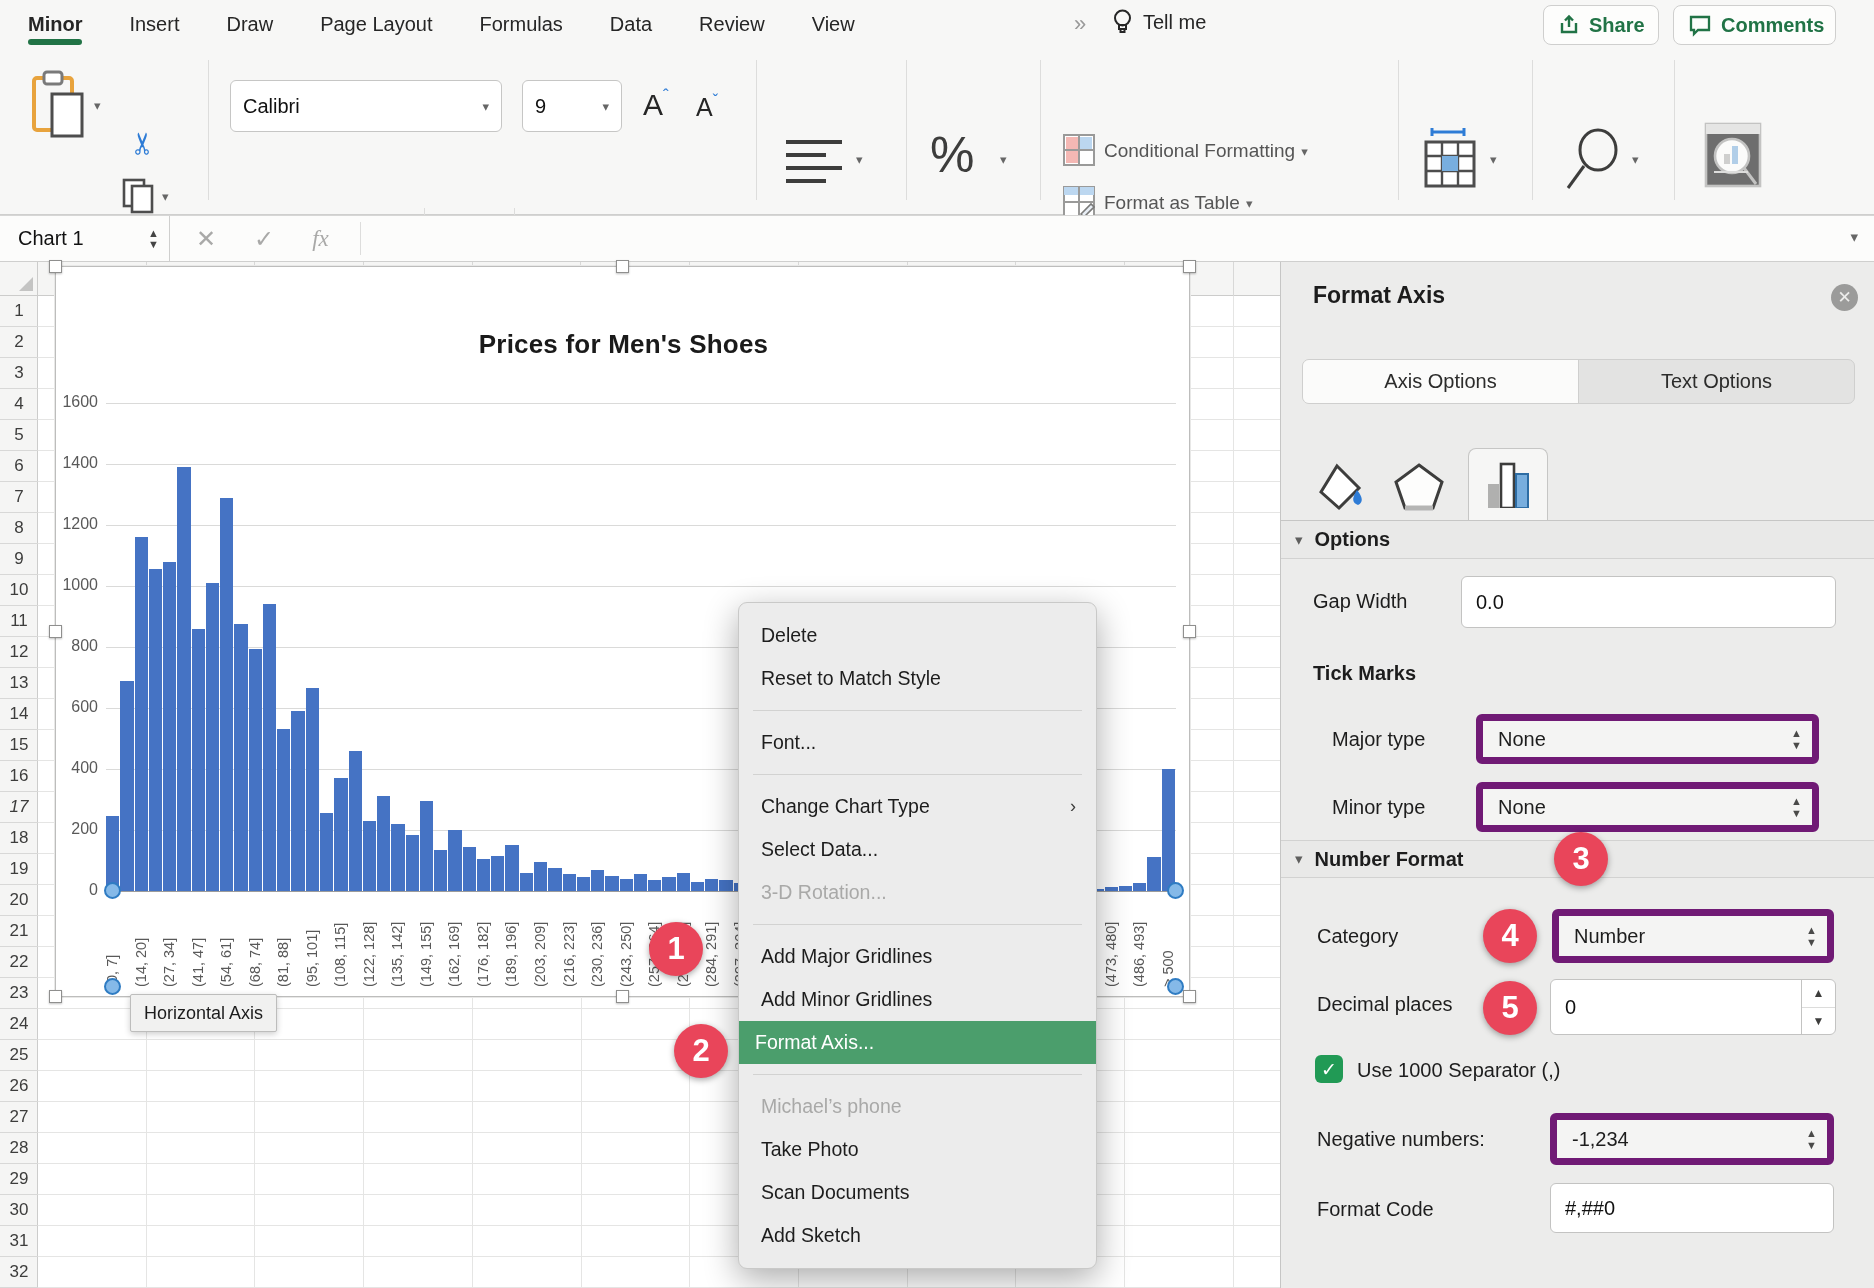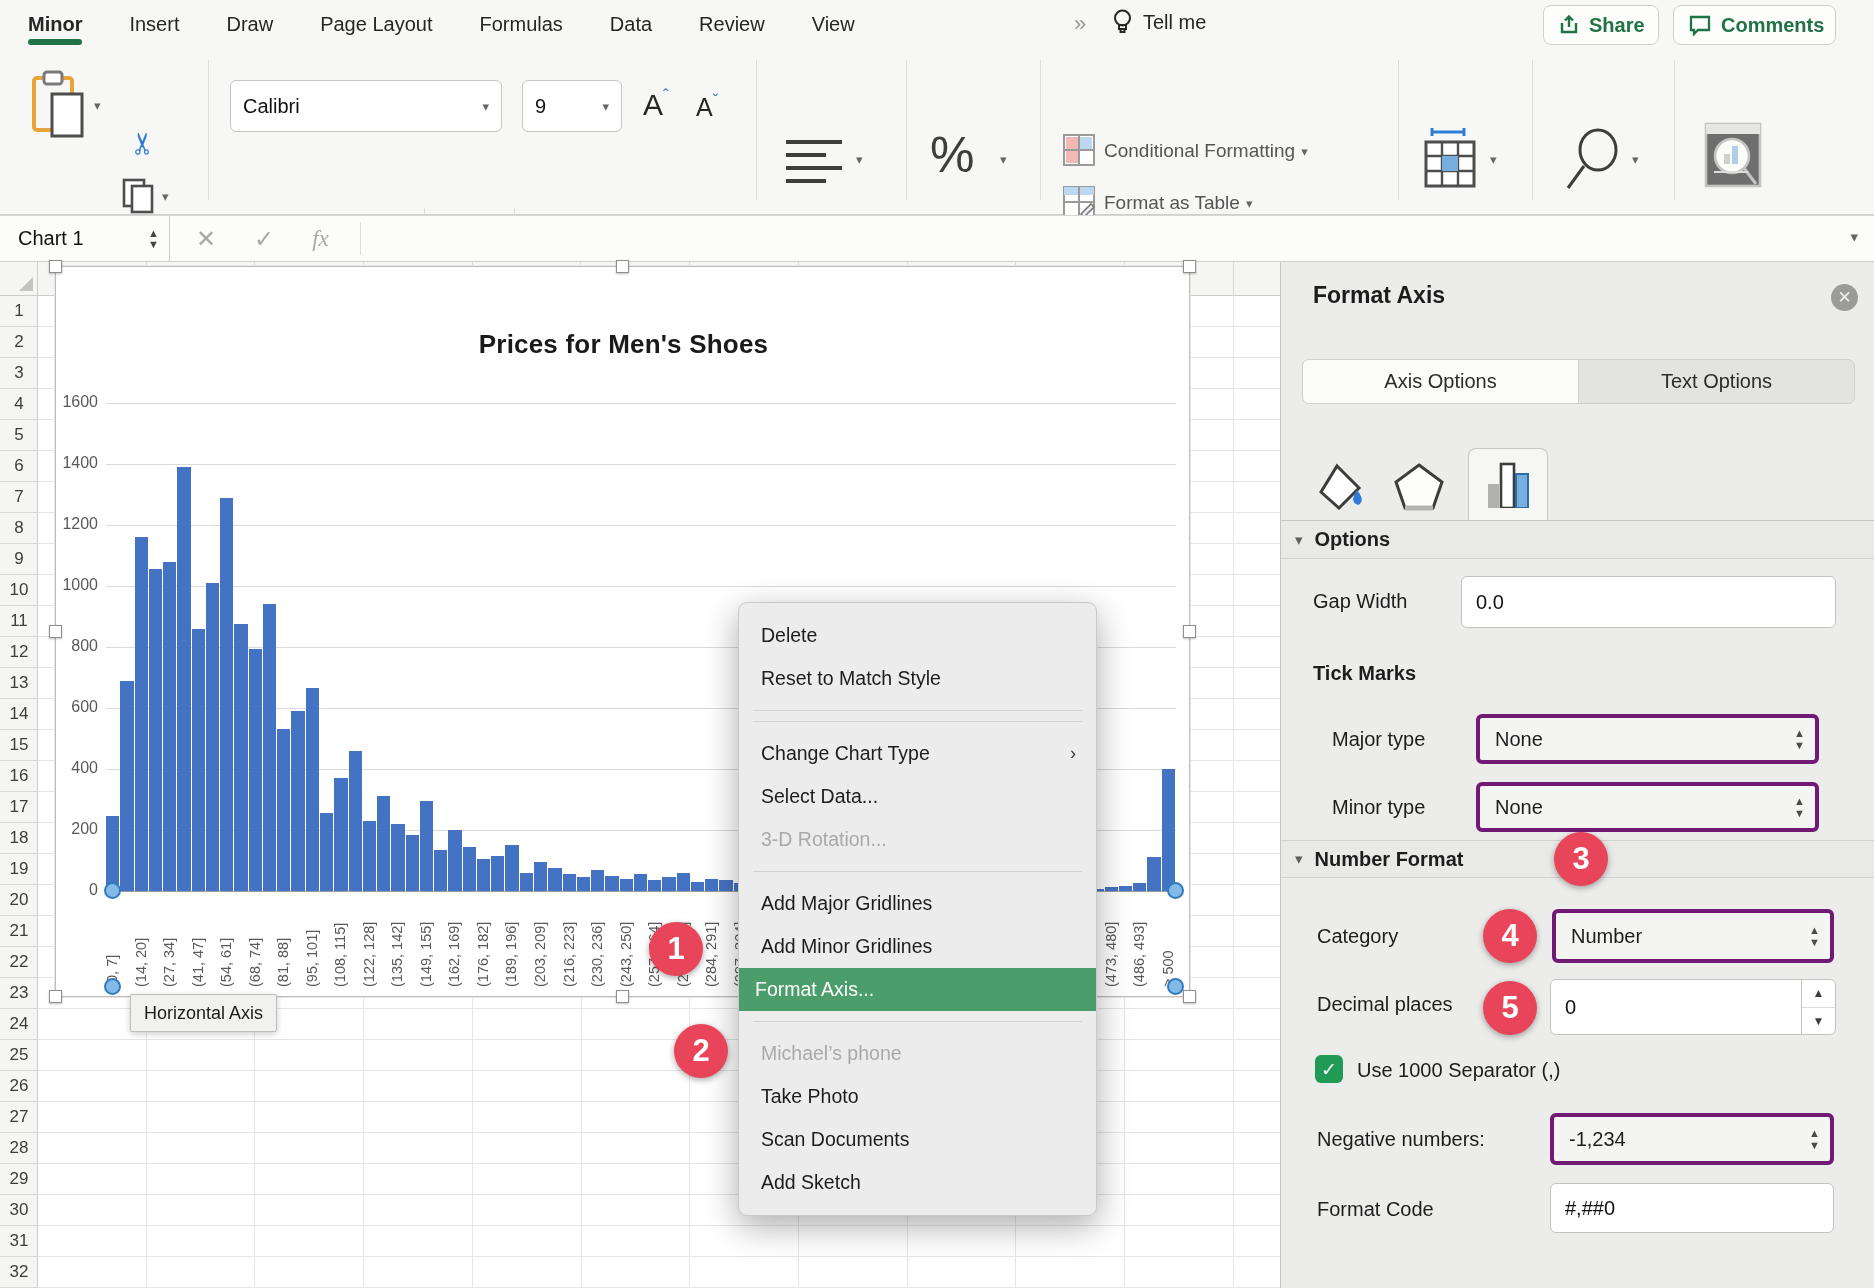--- a/index.html
+++ b/index.html
@@ -86,21 +86,21 @@
   .ptab.active { background:#fbfbfa; border-right:1px solid #cfcfce; }
   #icon-tabs { position:absolute; left:0; top:186px; width:594px; height:73px; }
   #icontab-divider { position:absolute; left:0; top:258px; width:594px; height:1px; background:#c6c6c5; }
   .icontab-active { position:absolute; left:187px; top:0; width:80px; height:73px; background:#f6f6f5; border:1px solid #c6c6c5; border-bottom:none; border-radius:8px 8px 0 0; display:flex; align-items:center; justify-content:center; }
   .sec-head { position:absolute; left:0; width:594px; height:38px; background:#e9e9e8; border-bottom:1px solid #d2d2d1; display:flex; align-items:center; gap:12px; padding-left:14px; }
   .sec-head .sh-chev { color:#5f5f5e; font-size:15px; }
   .sec-head .sh-text { font-size:20px; font-weight:bold; color:#1d1d1d; }
   .p-label { position:absolute; font-size:20px; color:#1d1d1d; }
   .p-bold { font-weight:bold; }
   .p-input { position:absolute; background:#fff; border:1px solid #c3c3c2; border-radius:6px; display:flex; align-items:center; font-size:20px; color:#111; padding-left:14px; }
-  .p-drop { position:absolute; background:#f4f4f3; border:4px solid #701a75; border-radius:6px; display:flex; align-items:center; justify-content:space-between; font-size:20px; color:#1d1d1d; padding:0 10px 0 15px; }
+  .p-drop { position:absolute; background:#f4f4f3; border:7px solid #701a75; border-radius:6px; display:flex; align-items:center; justify-content:space-between; font-size:20px; color:#1d1d1d; padding:0 10px 0 15px; }
   .stepper { display:flex; flex-direction:column; gap:3px; align-items:center; }
   .stepper span { font-size:11px; color:#4a4a49; line-height:9px; }
   .spin-box { position:absolute; width:34px; border-left:1px solid #c3c3c2; top:0; bottom:0; right:0; display:flex; flex-direction:column; }
   .spin-box div { flex:1; display:flex; align-items:center; justify-content:center; font-size:12px; color:#3d3d3c; }
   .spin-box div:first-child { border-bottom:1px solid #dcdcdb; }
   #sep-checkbox { position:absolute; left:34px; top:793px; width:28px; height:28px; border-radius:6px; background:#219a55; color:#fff; display:flex; align-items:center; justify-content:center; font-size:19px; font-weight:bold; }
 
   
   .badge { position:absolute; width:54px; height:54px; border-radius:50%; background:#e9455a; color:#fff; font-size:31px; font-weight:bold; display:flex; align-items:center; justify-content:center; box-shadow:0 2px 6px rgba(0,0,0,.35); z-index:60; }
   #badge-1 { left:649px; top:922px; }
@@ -375,21 +375,21 @@
       <div class="row-h" style="top: 186px; height: 31px;">7</div>
       <div class="row-h" style="top: 217px; height: 31px;">8</div>
       <div class="row-h" style="top: 248px; height: 31px;">9</div>
       <div class="row-h" style="top: 279px; height: 31px;">10</div>
       <div class="row-h" style="top: 310px; height: 31px;">11</div>
       <div class="row-h" style="top: 341px; height: 31px;">12</div>
       <div class="row-h" style="top: 372px; height: 31px;">13</div>
       <div class="row-h" style="top: 403px; height: 31px;">14</div>
       <div class="row-h" style="top: 434px; height: 31px;">15</div>
       <div class="row-h" style="top: 465px; height: 31px;">16</div>
-      <div class="row-h" style="top: 496px; height: 31px;">17</div>
+      <div class="row-h" style="top: 496px; height: 31px; font-style: italic;">17</div>
       <div class="row-h" style="top: 527px; height: 31px;">18</div>
       <div class="row-h" style="top: 558px; height: 31px;">19</div>
       <div class="row-h" style="top: 589px; height: 31px;">20</div>
       <div class="row-h" style="top: 620px; height: 31px;">21</div>
       <div class="row-h" style="top: 651px; height: 31px;">22</div>
       <div class="row-h" style="top: 682px; height: 31px;">23</div>
       <div class="row-h" style="top: 713px; height: 31px;">24</div>
       <div class="row-h" style="top: 744px; height: 31px;">25</div>
       <div class="row-h" style="top: 775px; height: 31px;">26</div>
       <div class="row-h" style="top: 806px; height: 31px;">27</div>
@@ -555,20 +555,23 @@
 <div id="axis-tooltip">Horizontal Axis</div>
 
 <div id="context-menu">
     <div class="cm-item">
       <span>Delete</span>
     </div>
     <div class="cm-item">
       <span>Reset to Match Style</span>
     </div>
     <div class="cm-sep"></div>
+    <div class="cm-item">
+      <span>Font...</span>
+    </div>
     <div class="cm-sep"></div>
     <div class="cm-item">
       <span>Change Chart Type</span>
       <span class="cm-sub">›</span>
     </div>
     <div class="cm-item">
       <span>Select Data...</span>
     </div>
     <div class="cm-item disabled">
       <span>3-D Rotation...</span>

